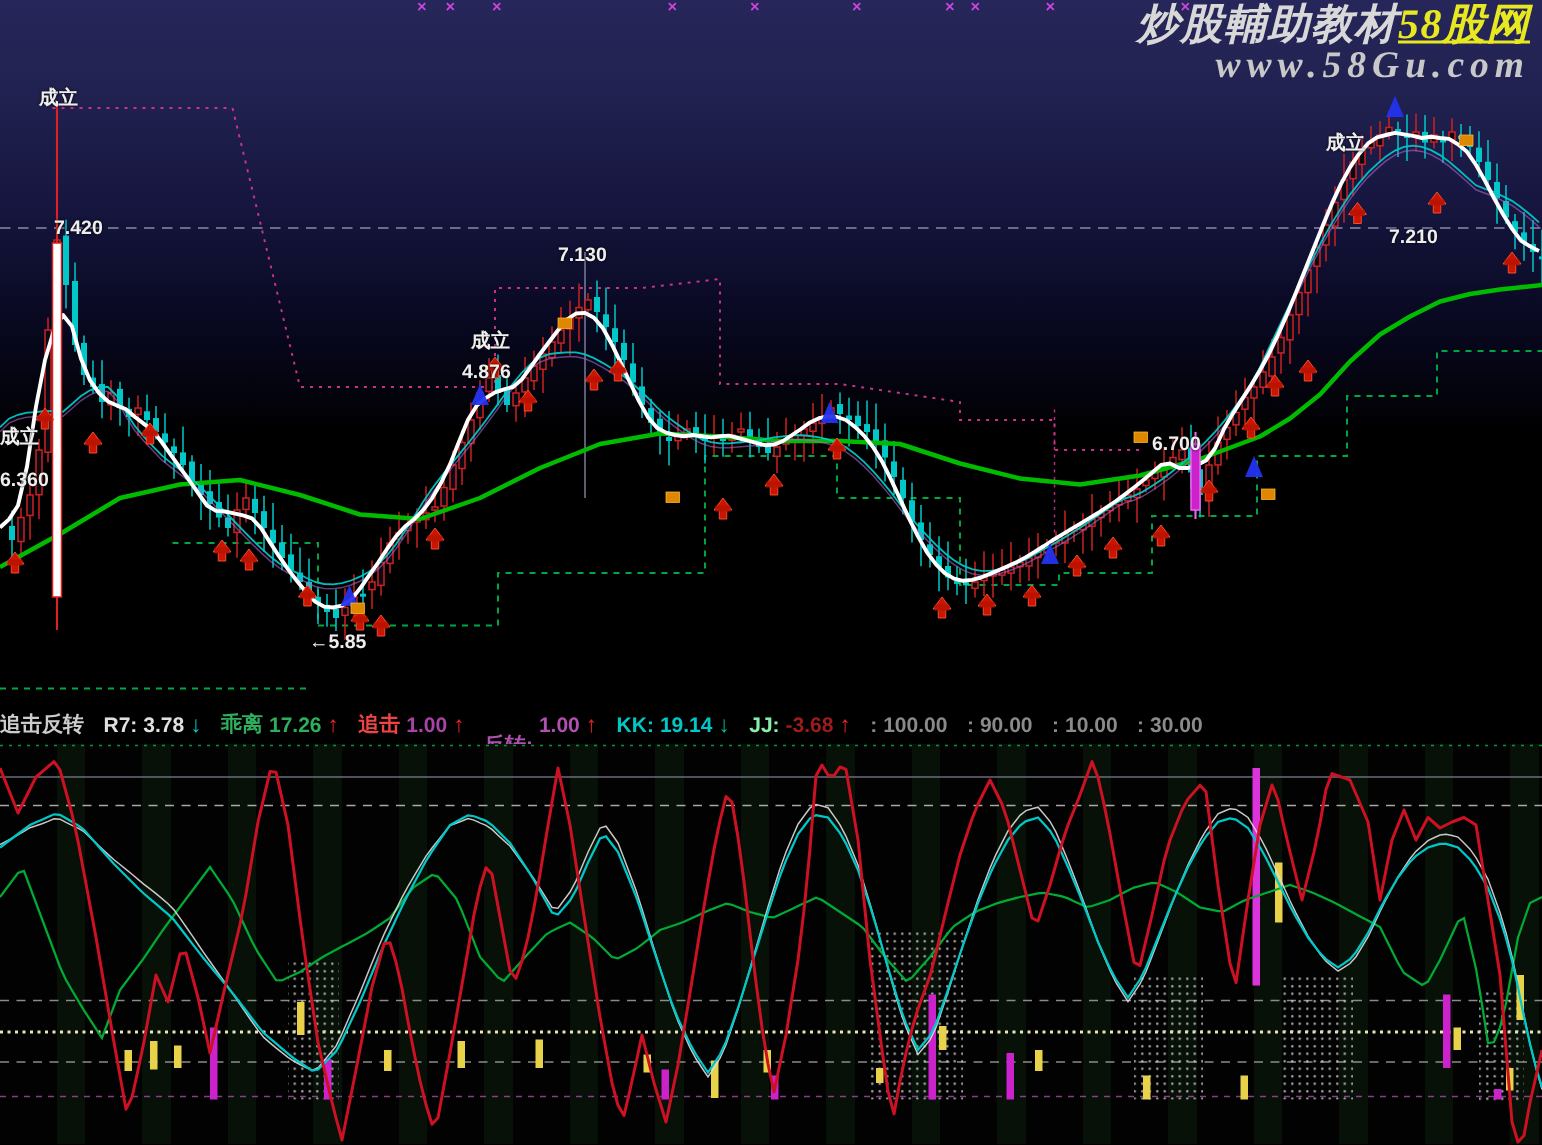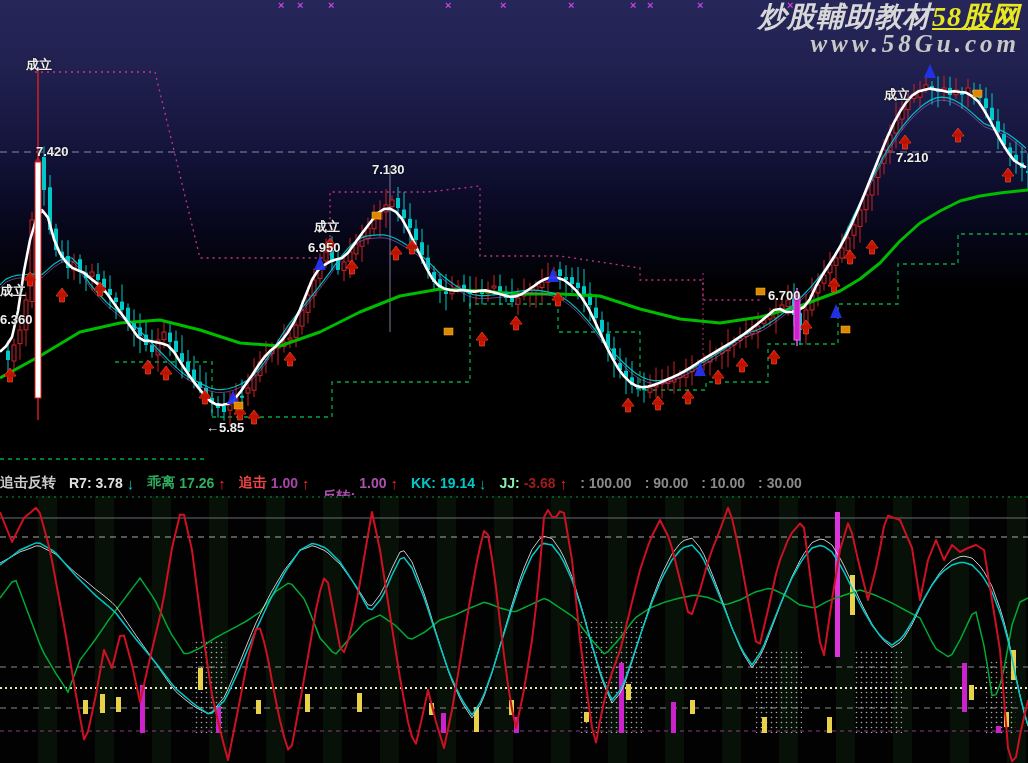--- a/index.html
+++ b/index.html
@@ -535,26 +535,26 @@
         <div class="top-x" style="left: 647px;">×</div>
         <div class="top-x" style="left: 697px;">×</div>
         <div class="top-x" style="left: 787px;">×</div>
       </div>
     <div id="main-labels">
         <div class="chart-label" style="left: 26px; top: 56px;">成立</div>
         <div class="chart-label" style="left: 36px; top: 144px;">7.420</div>
         <div class="chart-label" style="left: 0px; top: 282px;">成立</div>
         <div class="chart-label" style="left: 0px; top: 312px;">6.360</div>
         <div class="chart-label" style="left: 314px; top: 218px;">成立</div>
-        <div class="chart-label" style="left: 308px; top: 240px;">6.950</div>
+        <div class="chart-label" style="left: 308px; top: 240px;">4.876</div>
         <div class="chart-label" style="left: 372px; top: 162px;">7.130</div>
         <div class="chart-label" style="left: 206px; top: 420px;">←5.85</div>
         <div class="chart-label" style="left: 768px; top: 288px;">6.700</div>
         <div class="chart-label" style="left: 884px; top: 86px;">成立</div>
-        <div class="chart-label" style="left: 896px; top: 150px;">7.210</div>
+        <div class="chart-label" style="left: 878px; top: 150px; padding-left: 48px;">7.210</div>
       </div>
     <div id="watermark">
       <div id="wm-line1"><span>炒股輔助教材</span><span class="wm-yellow">58股网</span></div>
       <div id="wm-line2"><span>www.58Gu.com</span></div>
     </div>
   </div>
 
   <div id="param-row">
       <span class="seg">
         <span style="color: rgb(204, 204, 204);">追击反转</span>

